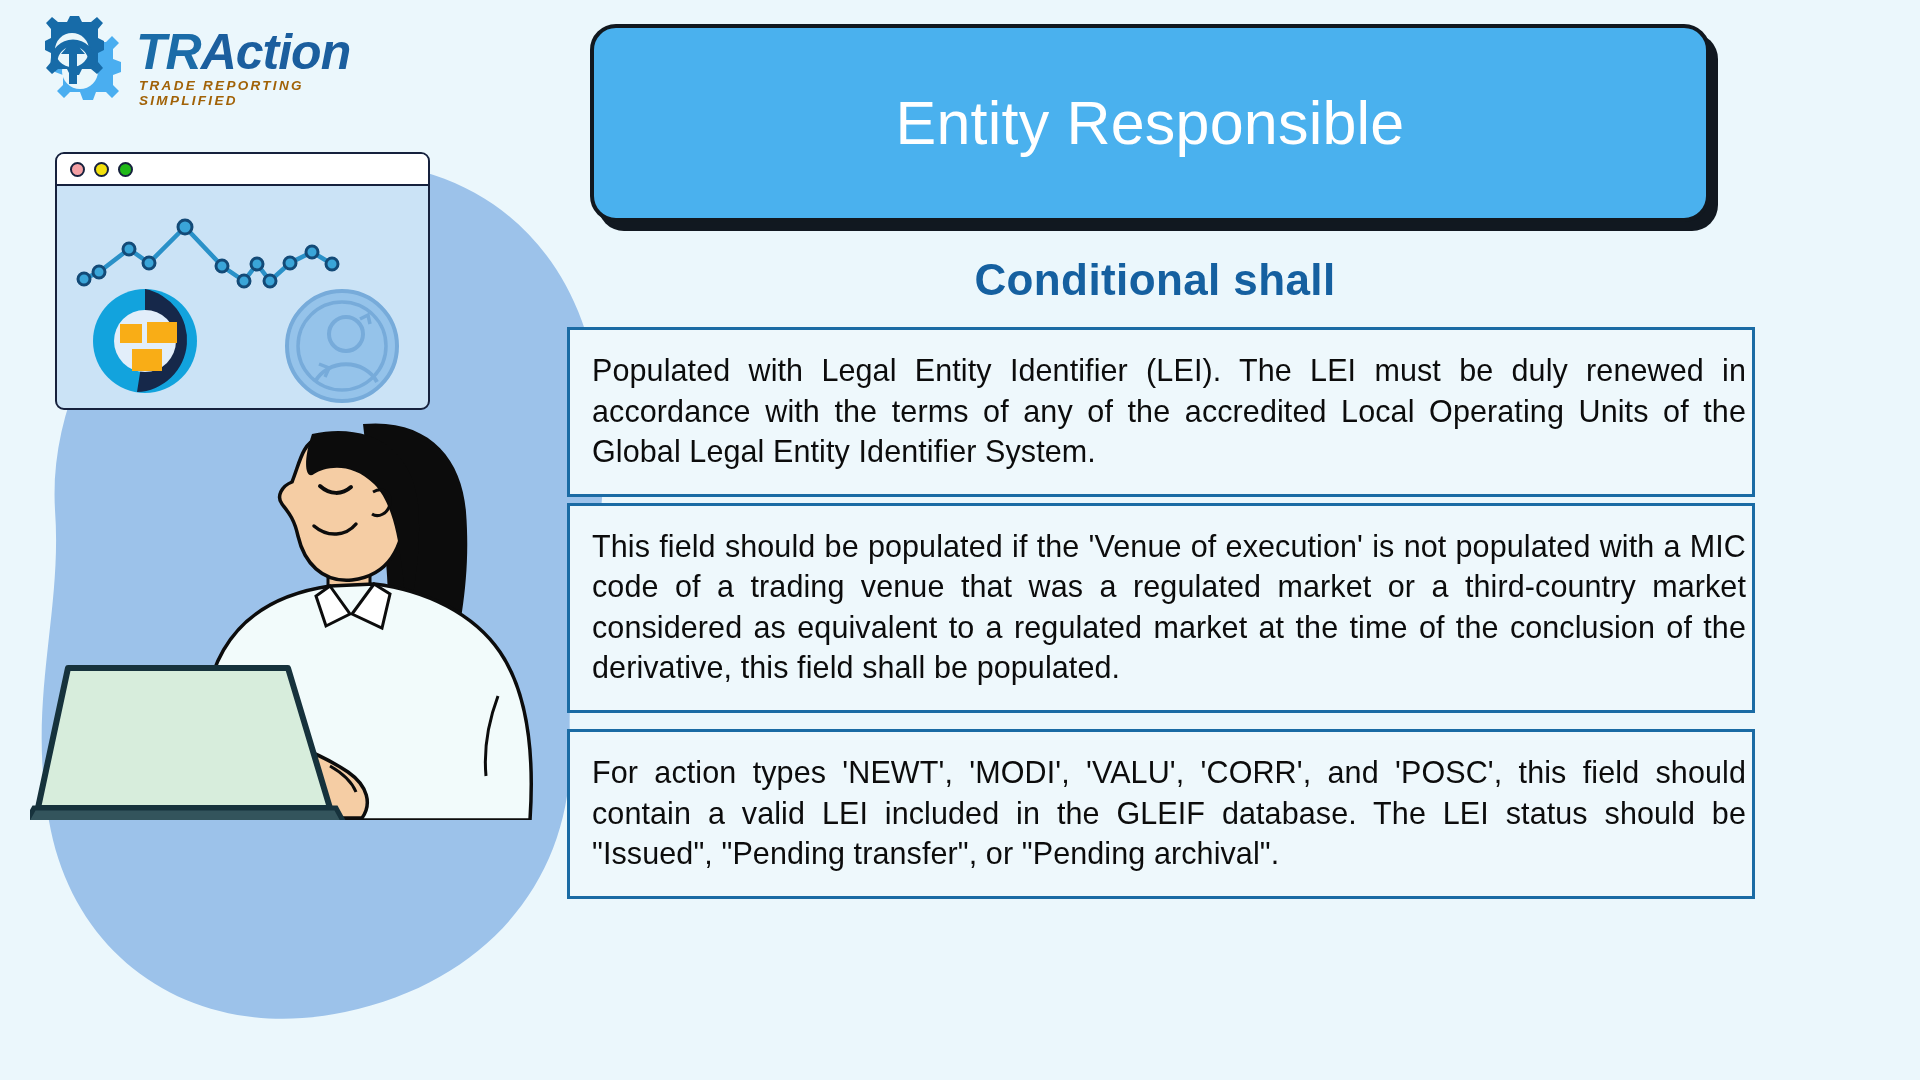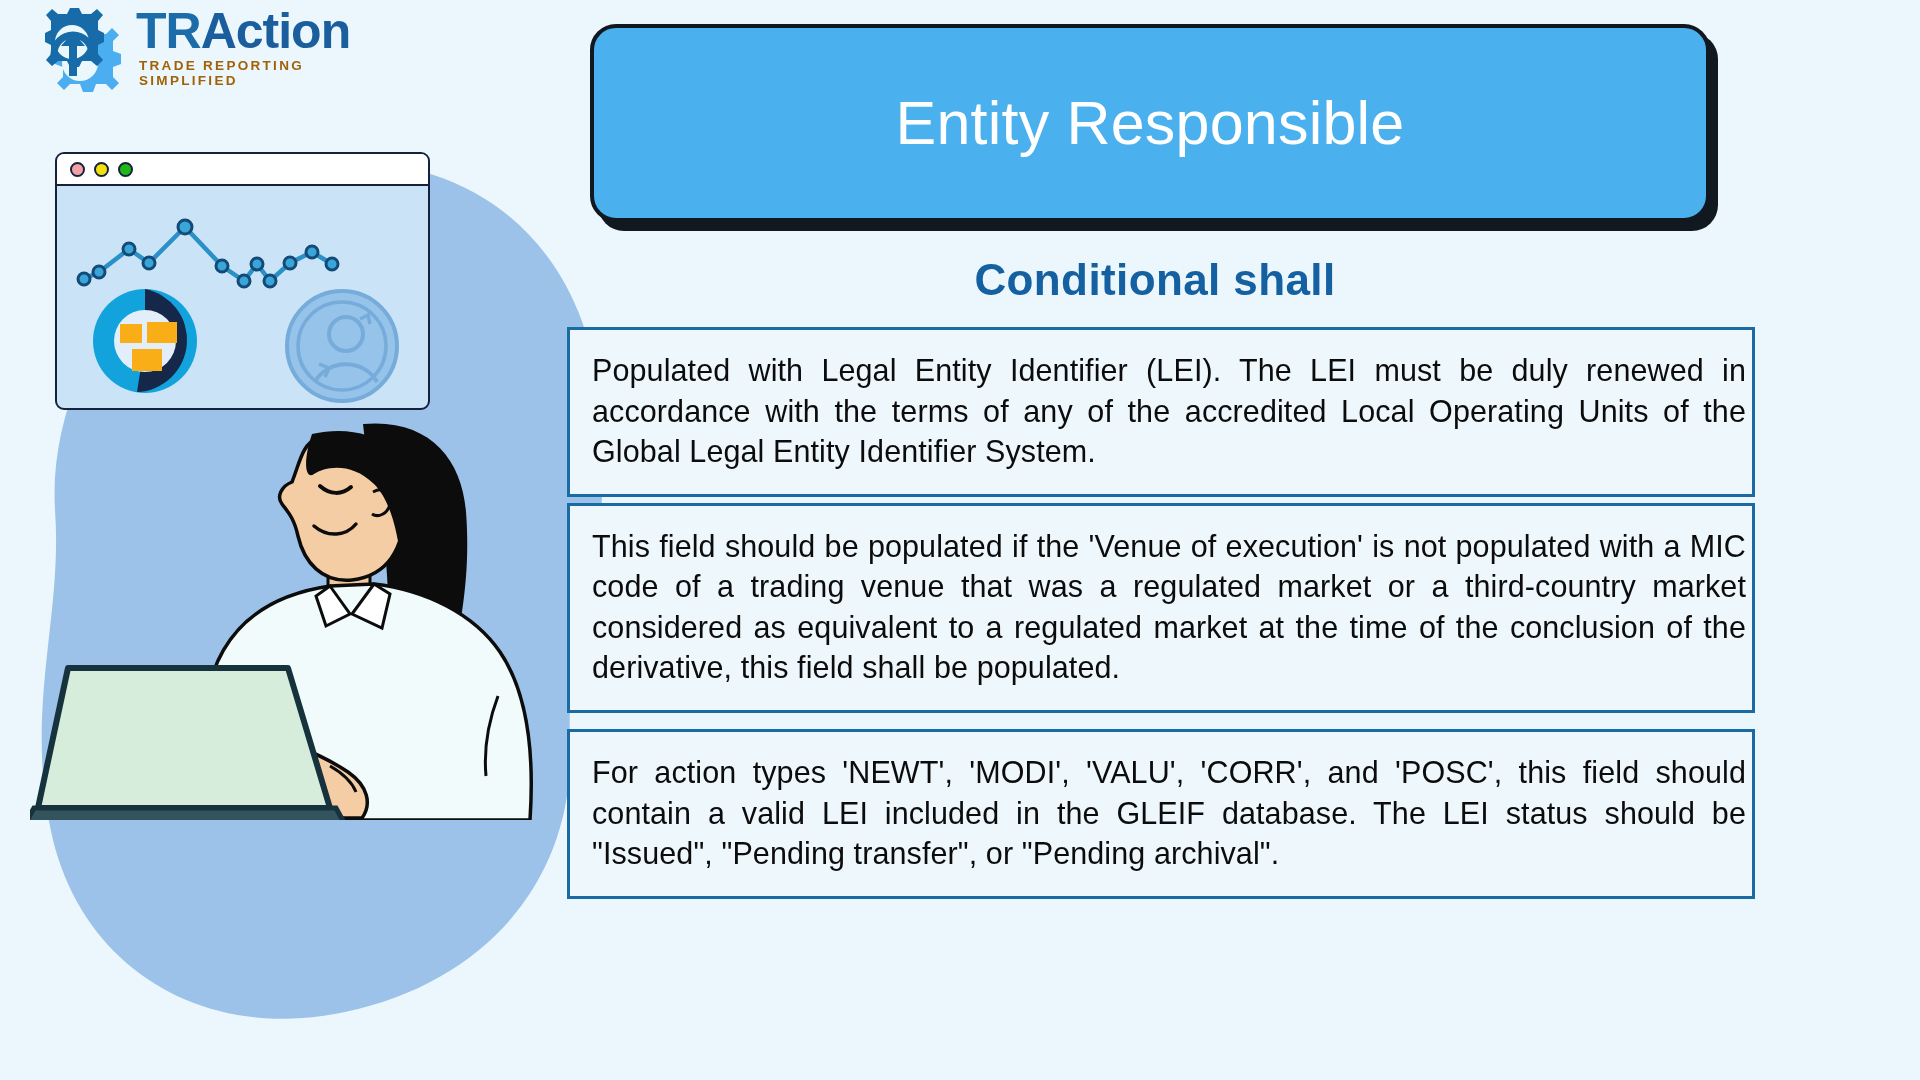--- a/index.html
+++ b/index.html
@@ -12,21 +12,21 @@
   }
   #page{position:absolute;inset:0;background:#ebf7fc;}
 
   
   #left-col{position:absolute;left:0;top:0;width:690px;height:1080px;}
 
   
   .blob{position:absolute;left:25px;top:150px;width:600px;height:880px;}
 
   
-  #logo{position:absolute;left:30px;top:8px;width:360px;height:100px;display:flex;align-items:flex-start;}
+  #logo{position:absolute;left:30px;top:8px;width:360px;height:100px;display:flex;align-items:flex-end;font-style:italic;}
   #logo .gears{position:relative;width:96px;height:92px;flex:0 0 96px;}
   #logo .wordmark{margin-left:10px;}
   .logo-text{font-weight:bold;font-size:50px;color:#1b5e9e;letter-spacing:-1px;line-height:.95;}
   .logo-text .tr{color:#1b6ca8;}
   .logo-sub{font-size:13.5px;letter-spacing:2.3px;color:#a16207;font-weight:bold;margin-top:2px;margin-left:3px;}
 
   
   #dash{position:absolute;left:55px;top:152px;width:375px;height:258px;}
   #dash .frame{position:absolute;inset:0;border:2.5px solid #16213d;border-radius:9px;background:#cbe3f6;overflow:hidden;}
   #dash .titlebar{position:absolute;left:0;right:0;top:0;height:32px;background:#fff;border-bottom:2.5px solid #16213d;display:flex;align-items:center;gap:9px;padding-left:13px;box-sizing:border-box;}

